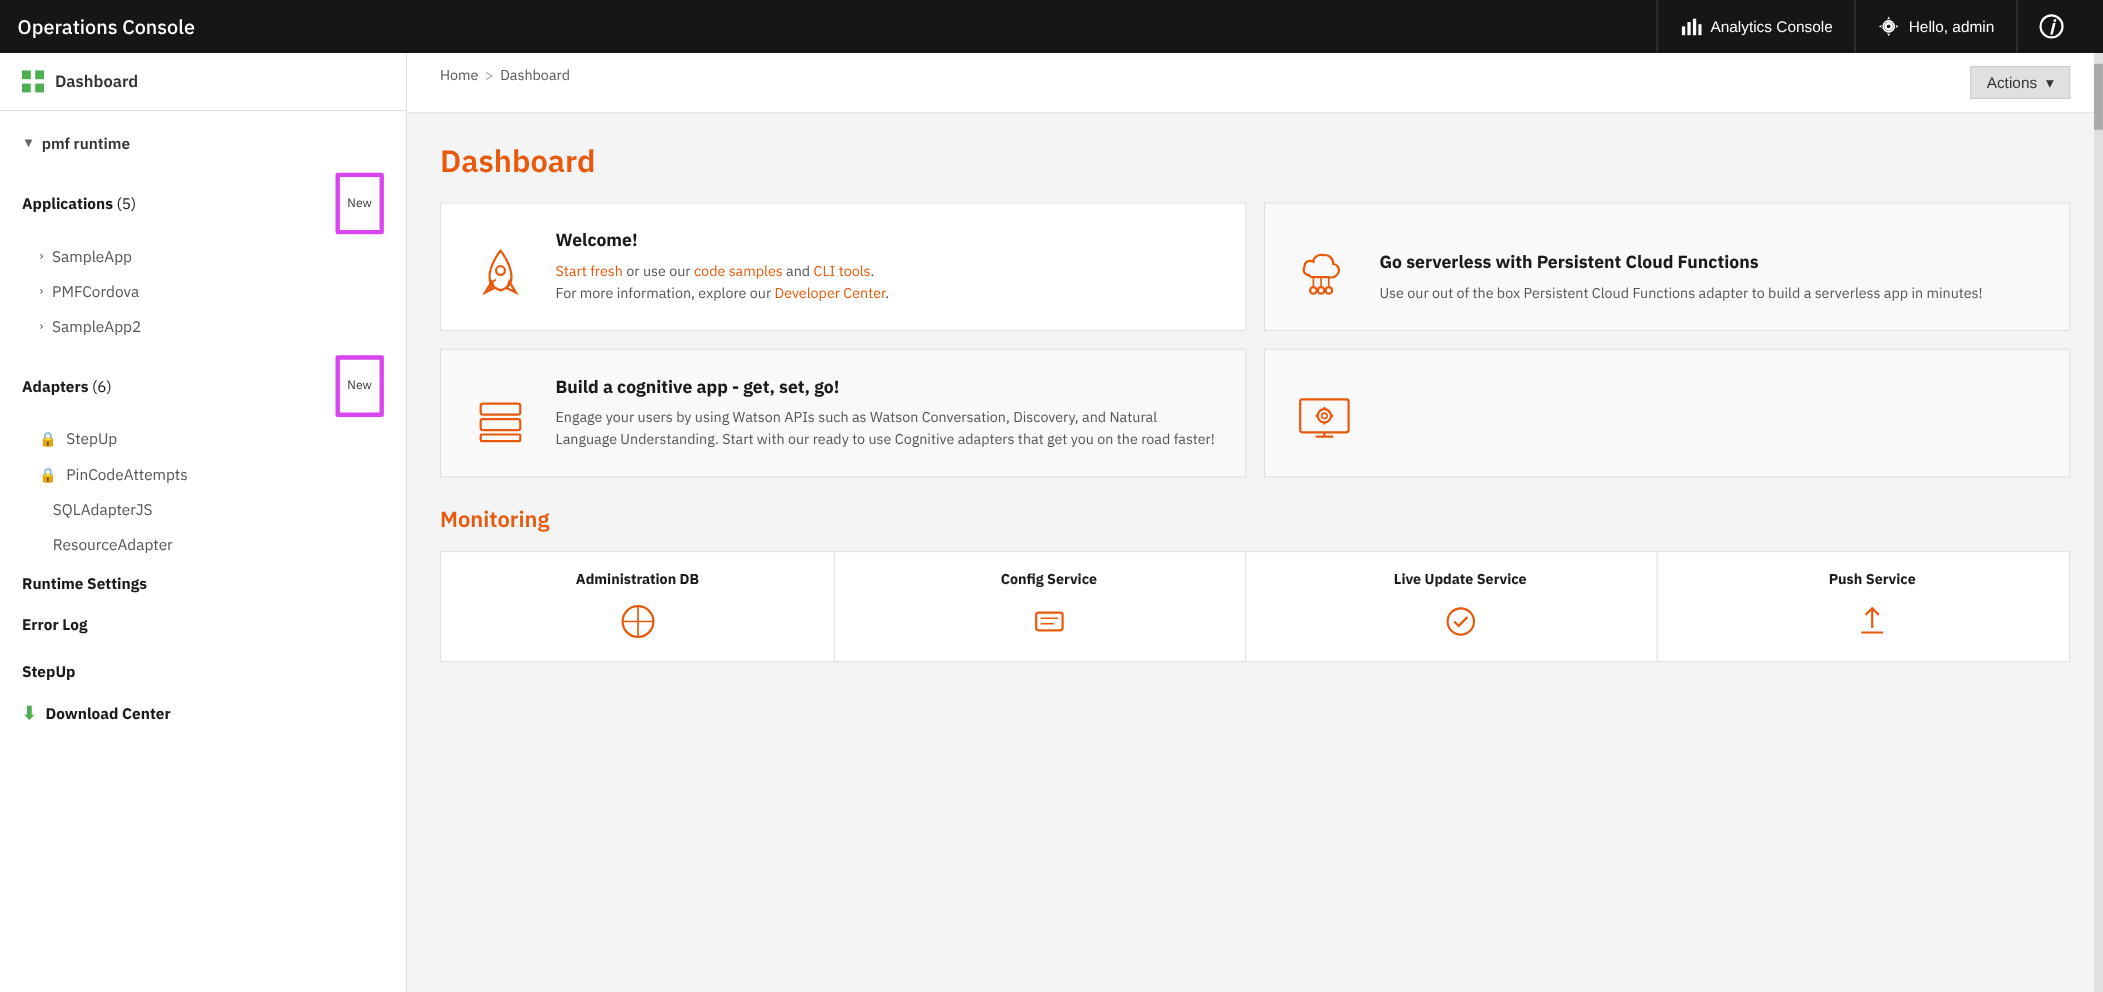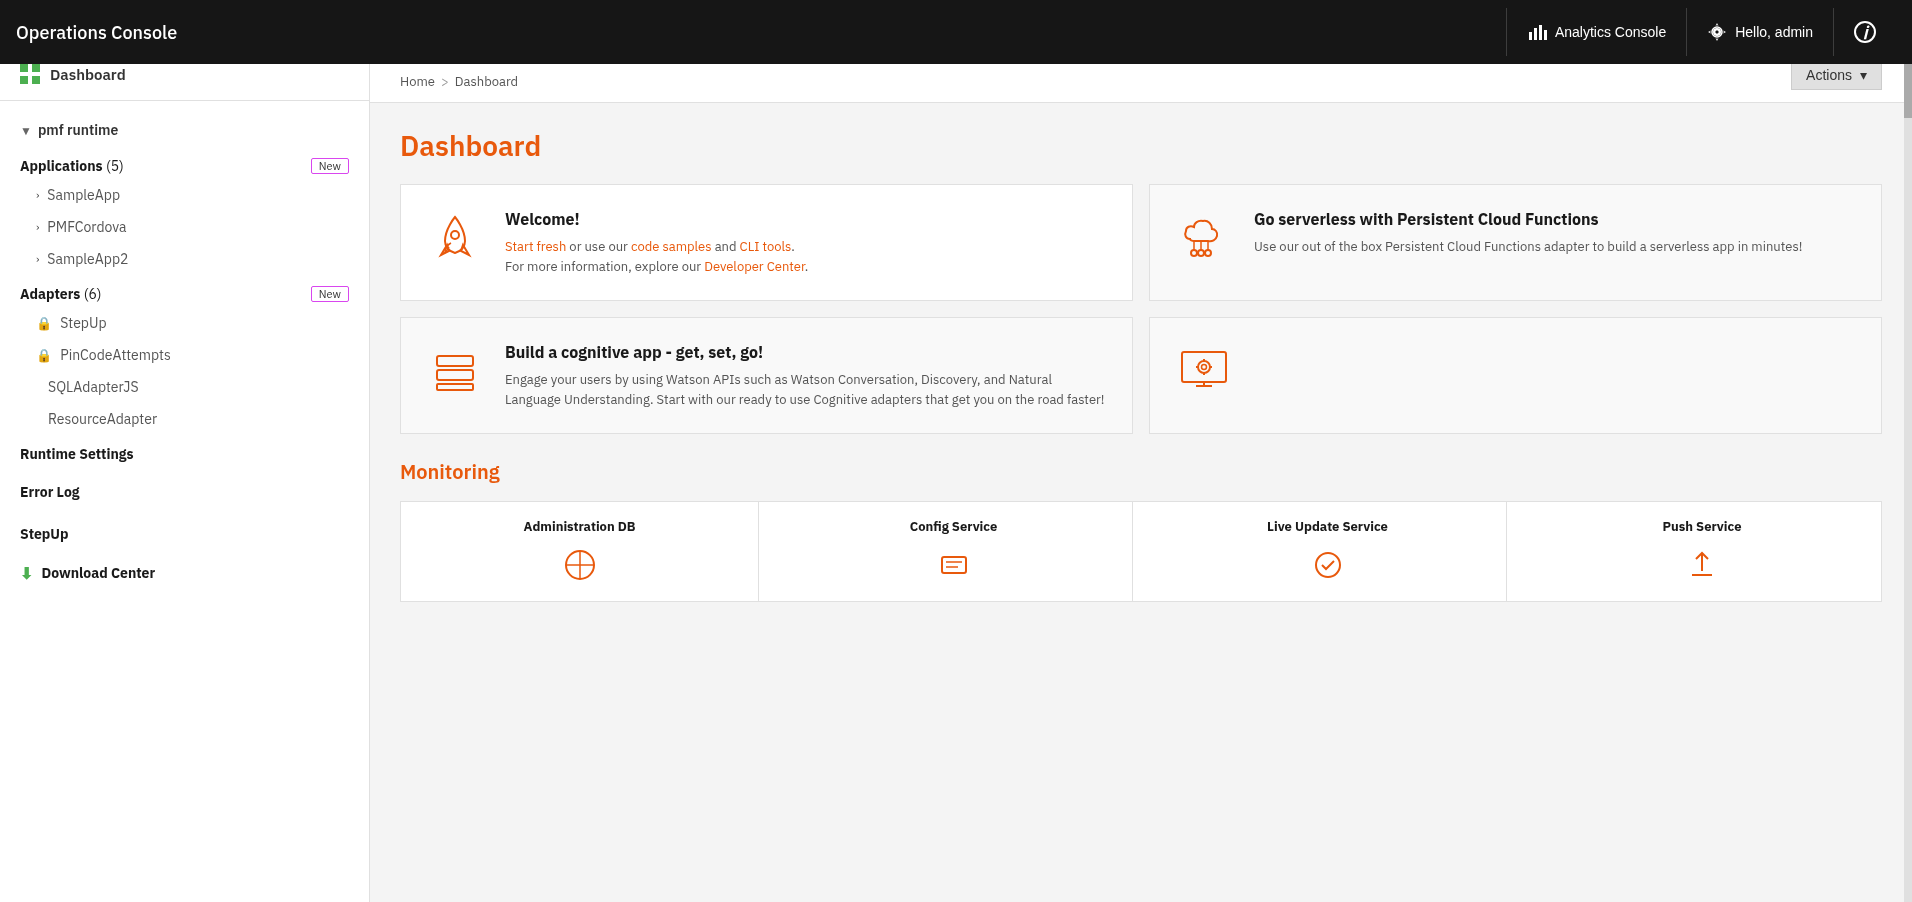--- a/index.html
+++ b/index.html
@@ -2,21 +2,21 @@
 <html><head>
   <meta charset="utf-8">
   <style>
     * { box-sizing: border-box; margin: 0; padding: 0; }
     body { font-family: 'IBM Plex Sans', Arial, sans-serif; font-size: 14px; background: #f4f4f4; color: #333; }
 
     
     .topbar {
       background: #161616;
       color: #fff;
-      height: 64px;
+      height: 48px;
       display: flex;
       align-items: center;
       justify-content: space-between;
       padding: 0 16px;
       position: fixed;
       top: 0; left: 0; right: 0;
       z-index: 100;
     }
     .topbar-title {
       font-size: 18px;
@@ -111,24 +111,24 @@
     .nav-section-label .label-text {
       font-size: 14px;
       font-weight: 700;
       color: #1a1a1a;
     }
     .nav-section-label .count {
       font-weight: 400;
     }
     .badge-new {
       background: #fff;
-      border: 1px solid #d946ef;
+      border: 4px solid #d946ef;
       color: #333;
       font-size: 11px;
-      padding: 0 7px;
+      padding: 17px 7px;
       border-radius: 2px;
     }
 
     .nav-item {
       display: flex;
       align-items: center;
       gap: 8px;
       padding: 7px 0 7px 16px;
       cursor: pointer;
       color: #555;
@@ -179,21 +179,21 @@
       overflow-y: auto;
       background: #f4f4f4;
       padding: 0;
     }
 
     .main-header {
       background: #fff;
       padding: 12px 30px;
       border-bottom: 1px solid #e0e0e0;
       display: flex;
-      align-items: flex-end;
+      align-items: flex-start;
       justify-content: space-between;
     }
     .breadcrumb {
       font-size: 13px;
       color: #555;
       display: flex;
       align-items: center;
       gap: 6px;
     }
     .breadcrumb a {
@@ -232,21 +232,21 @@
       display: grid;
       grid-template-columns: 1fr 1fr;
       gap: 16px;
       margin-bottom: 24px;
     }
     .card {
       background: #fff;
       border: 1px solid #e0e0e0;
       padding: 24px;
       display: flex;
-      align-items: flex-start;
+      align-items: flex-end;
       gap: 20px;
     }
     .card.light-bg {
       background: #f9f9f9;
     }
     .card-icon {
       flex-shrink: 0;
       width: 60px;
       display: flex;
       align-items: center;

